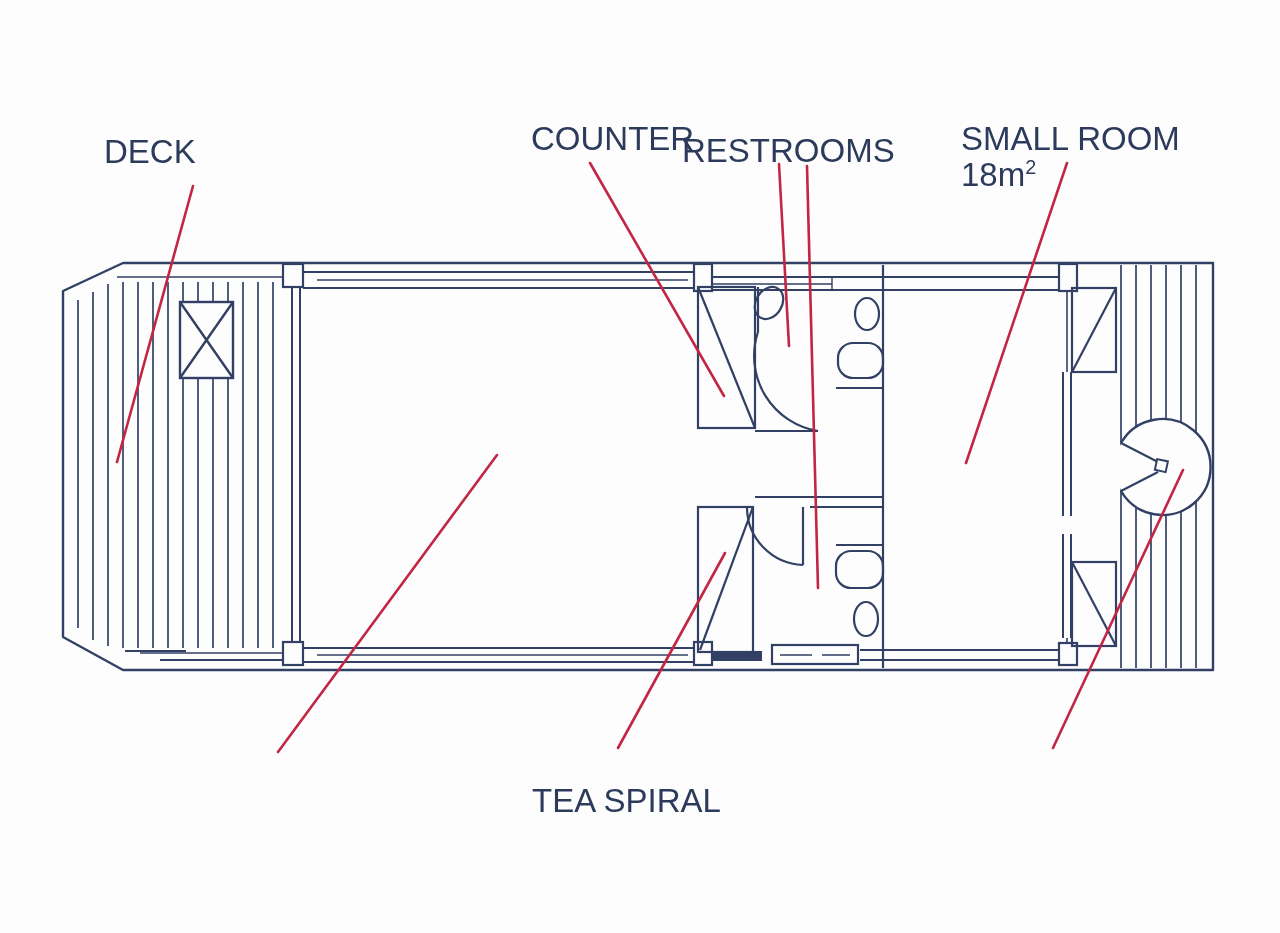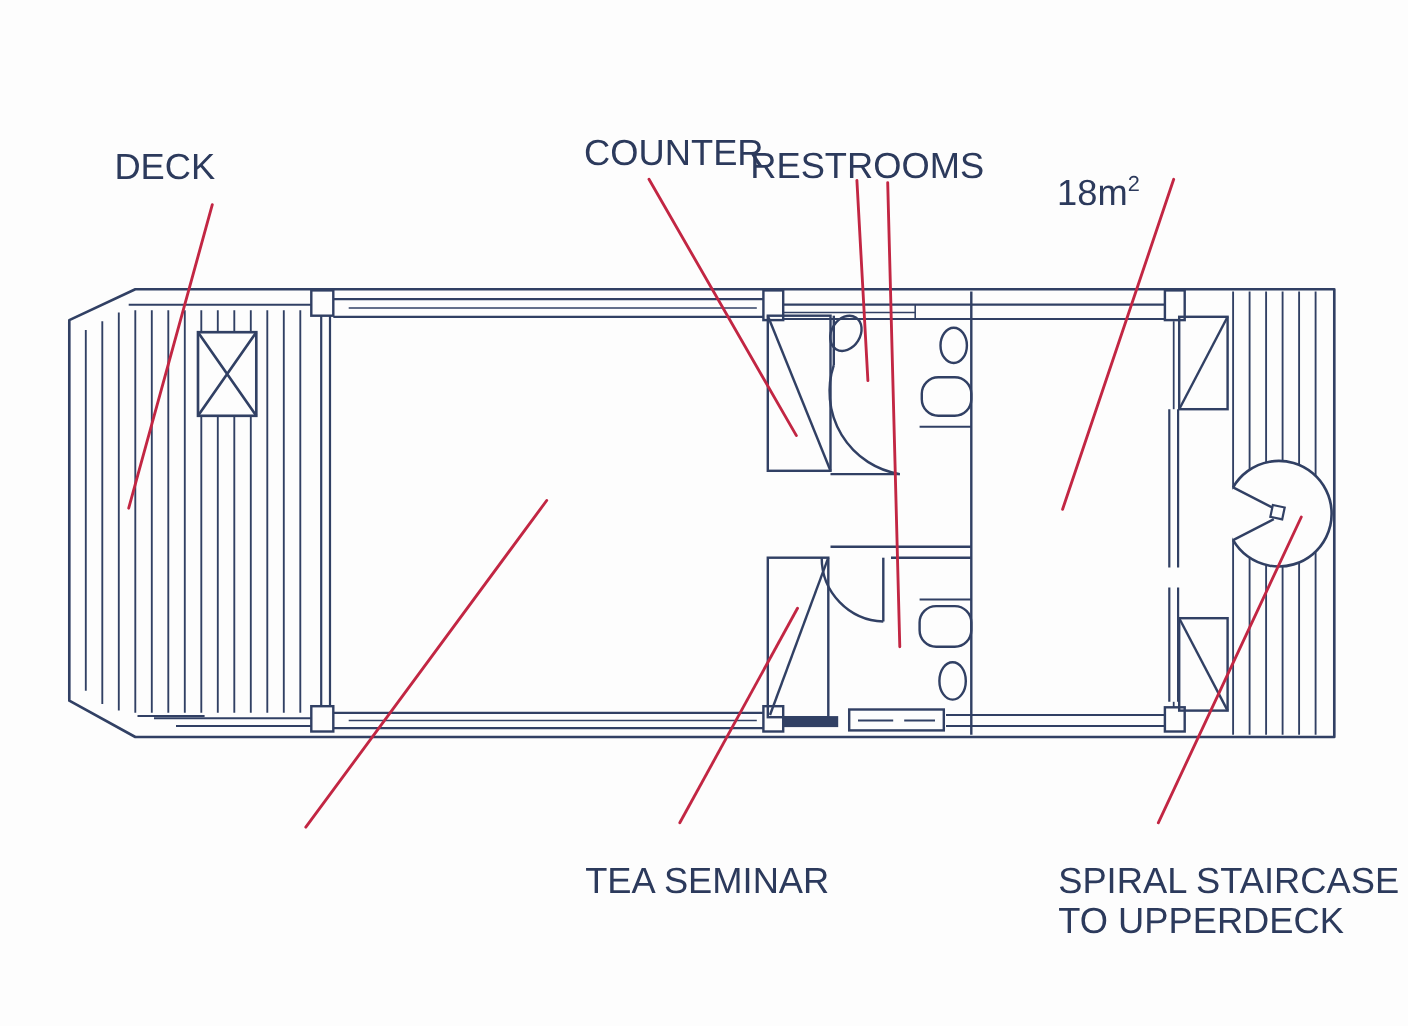--- a/index.html
+++ b/index.html
@@ -185,25 +185,21 @@
     </g>
   </svg>
 
   <div class="lbl" style="left:104px;top:134px;">DECK</div>
 
   <div class="lbl" style="left:531px;top:121px;">COUNTER</div>
 
   <div class="lbl" style="left:682px;top:133px;">RESTROOMS</div>
 
   <div class="lbl" style="left:961px;top:121px;">
-    <br>
+    <span>SMALL ROOM</span><br>
     <span>18m</span><sup>2</sup>
   </div>
 
 
-  <div class="lbl" style="left:532px;top:783px;">TEA SEMINAR</div>
-
-  <div class="lbl" style="left:962px;top:783px;">
-    <span>SPIRAL STAIRCASE</span><br>
-    <span>TO UPPERDECK</span>
-  </div>
+  <div class="lbl" style="left:532px;top:783px;">TEA SPIRAL</div>
+
 
 </div>
 
 </body></html>

